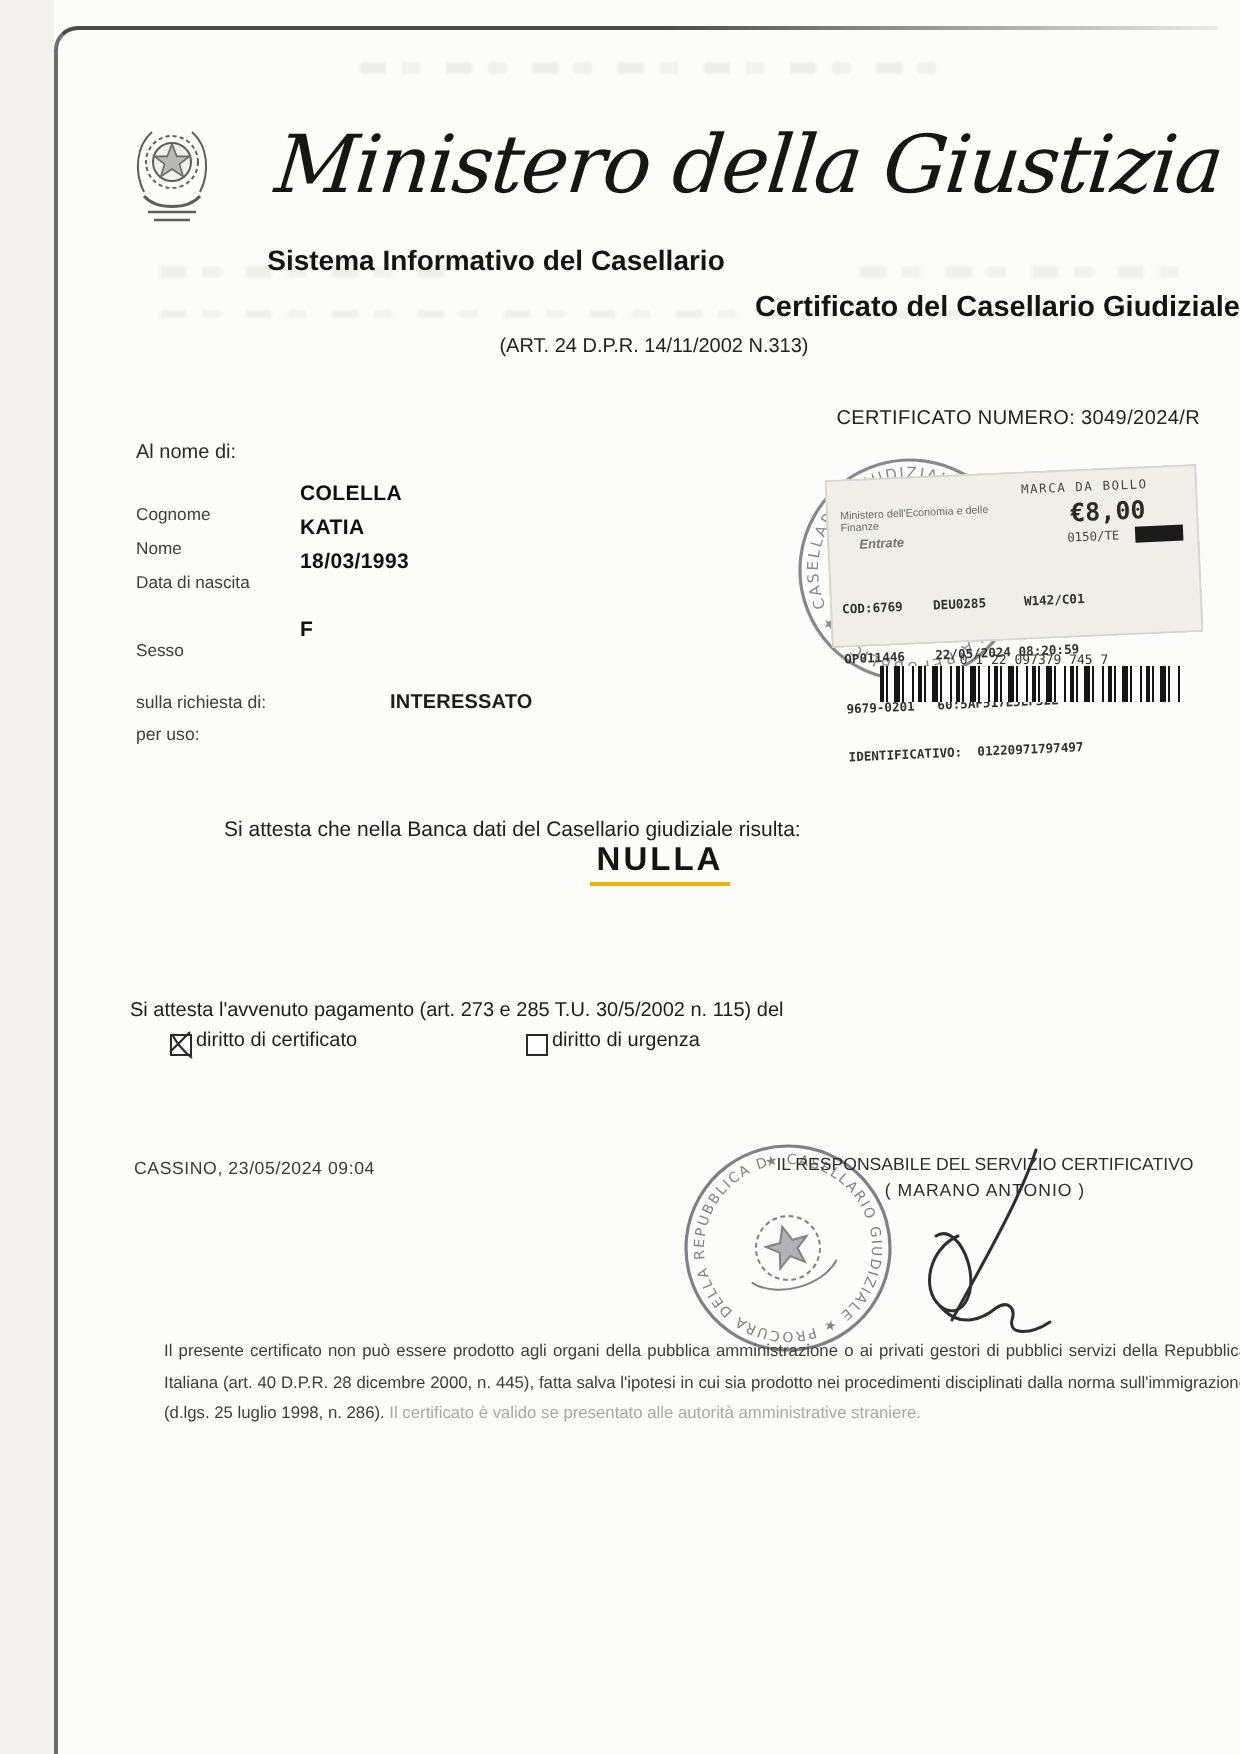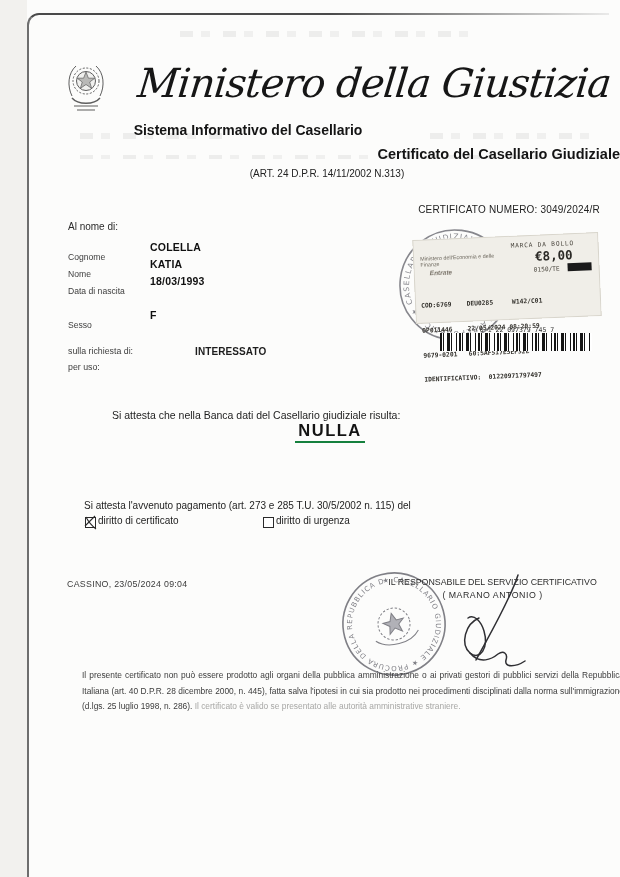--- a/index.html
+++ b/index.html
@@ -44,24 +44,24 @@
   .barcode-num{left:452px;top:326px;width:130px;text-align:center;font-family:"DejaVu Sans Mono",monospace;font-size:6.5px;color:#333;}
   .barcode{left:440px;top:333px;width:152px;height:18px;
     background:repeating-linear-gradient(90deg,#151515 0 2px,#fff 2px 3px,#151515 3px 4px,#fff 4px 7px,#151515 7px 10px,#fff 10px 11px,#151515 11px 12px,#fff 12px 16px,#151515 16px 17px,#fff 17px 19px);}
   
   .rlabel{position:absolute;left:68px;font-size:8.8px;color:#3d3d3d;}
   .rvalue{position:absolute;left:150px;width:460px;font-size:10px;color:#1d1d1d;letter-spacing:.1px;line-height:16.5px;}
   
   .statement{left:68px;top:409px;font-size:10.5px;color:#1d1d1d;margin-left:44px;}
   .nulla{left:0;top:421px;width:660px;text-align:center;}
   .nulla span{display:inline-block;font-size:16.5px;font-weight:bold;letter-spacing:1.5px;color:#141414;
-              border-bottom:2px solid #15803d;padding:0 3px 1px;}
+              border-bottom:2px solid #eab308;padding:0 3px 1px;}
   .estratto{left:68px;top:460px;font-size:8.4px;color:#2e2e2e;letter-spacing:.1px;}
   
-  .pay-statement{left:84px;top:500px;font-size:10px;color:#1d1d1d;}
+  .pay-statement{left:65px;top:500px;font-size:10px;color:#1d1d1d;}
   .cb{position:absolute;width:9px;height:9px;border:1.2px solid #2a2a2a;background:#fff;}
   .cb .mark{display:none;position:absolute;left:-3px;top:-4px;}
   .cb.checked .mark{display:block;}
   .cb-label{position:absolute;font-size:10px;color:#1d1d1d;}
   
   .place-date{left:67px;top:579px;font-size:8.8px;color:#3a3a3a;letter-spacing:.3px;}
   .signer-title{left:380px;top:577px;width:225px;font-size:8.8px;color:#2c2c2c;text-align:center;}
   .signer-name{left:380px;top:590px;width:225px;font-size:8.8px;color:#2c2c2c;text-align:center;letter-spacing:.5px;}
   
   .footer{left:82px;top:668px;width:542px;font-size:8.4px;line-height:15.5px;color:#3c3c3c;text-align:justify;}

